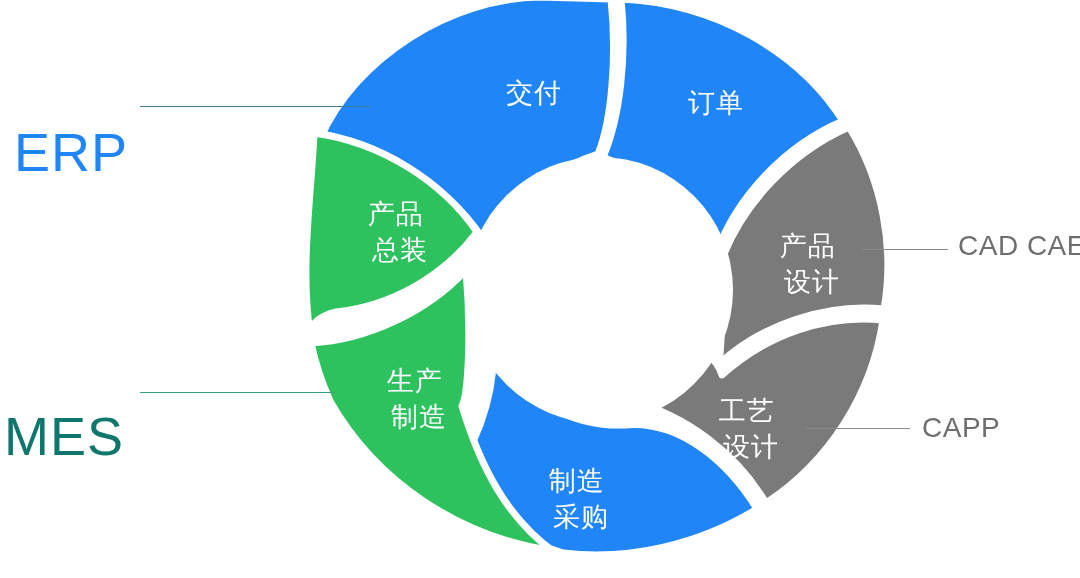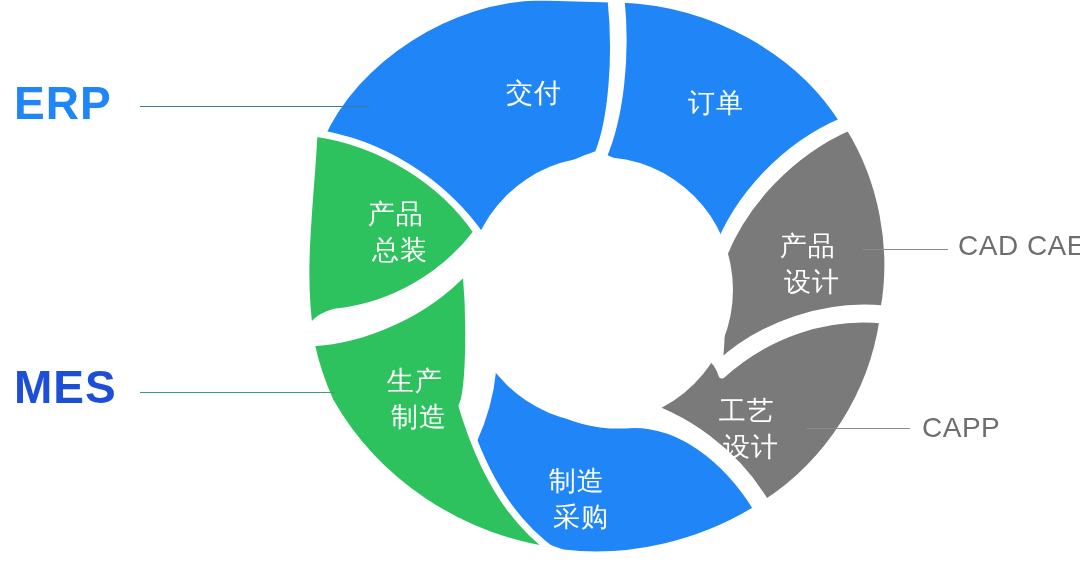--- a/index.html
+++ b/index.html
@@ -21,27 +21,27 @@
     text-anchor:middle;dominant-baseline:middle;
     letter-spacing:1px;
   }
 
   .side-label{
     position:absolute;
     font-family:"Liberation Sans","DejaVu Sans",sans-serif;
     white-space:nowrap;
   }
   .side-label.big{
-    font-size:46px;font-weight:bold;letter-spacing:1px;
+    font-size:54px;font-weight:normal;letter-spacing:1px;margin-top:45px;
   }
   .side-label.small{
     font-size:28px;font-weight:400;color:#6e6e6e;letter-spacing:0.5px;
   }
   #label-erp{left:14px;top:76px;color:#2086F7;}
-  #label-mes{left:14px;top:360px;color:#1d4ed8;text-align:right;}
+  #label-mes{left:4px;top:360px;color:#0f766e;text-align:right;}
   #label-cadcae{left:958px;top:230px;}
   #label-capp{left:922px;top:412px;}
 
   .leader{position:absolute;height:0;border-top:1.6px solid #6b8f86;}
   #leader-erp{left:140px;top:106px;width:230px;border-top-color:#3f7d8e;}
   #leader-mes{left:140px;top:392px;width:195px;border-top-color:#3f9b7d;}
   #leader-cadcae{left:862px;top:249px;width:86px;border-top-color:#8a8a8a;}
   #leader-capp{left:806px;top:428px;width:104px;border-top-color:#8a8a8a;}
 </style>
 </head>

